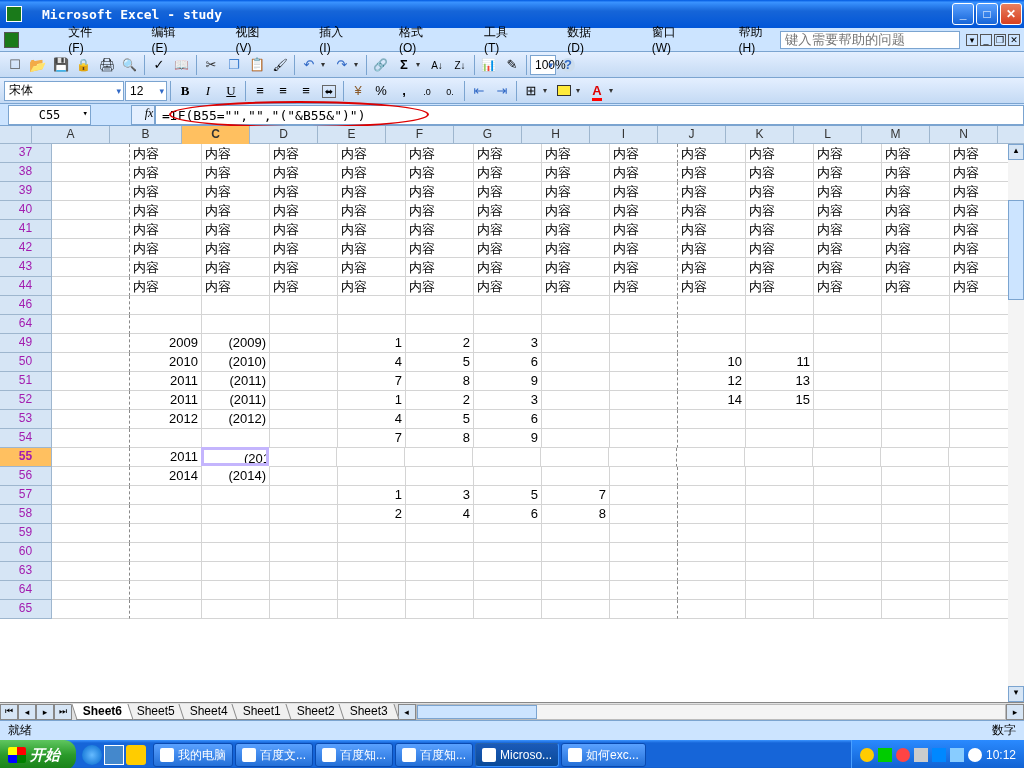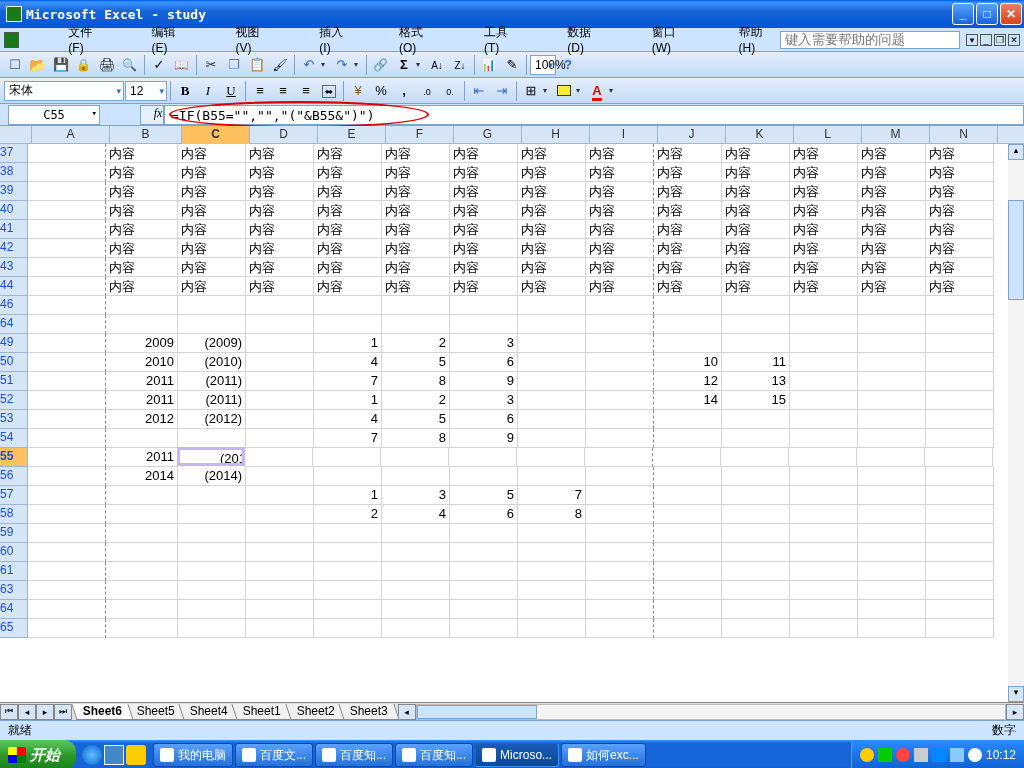--- a/index.html
+++ b/index.html
@@ -1,21 +1,21 @@
 <!DOCTYPE html>
 <html><head>
 <meta charset="utf-8">
 <style>
 * { margin: 0; padding: 0; box-sizing: border-box; font-family: "SimSun", "宋体", sans-serif; }
 body { width: 1024px; height: 768px; overflow: hidden; background: #ece9d8; font-size: 12px; }
 
 
 .titlebar { height: 28px; background: linear-gradient(to bottom, #0058e0 0%, #3a93ff 8%, #1665d8 40%, #0156d8 100%); display: flex; align-items: center; padding: 0 2px; color: white; }
 .titlebar-icon { width: 16px; height: 16px; background: #1a7a1a; border: 1px solid white; margin: 0 4px; }
-.titlebar-text { flex: 1; font-family: "SimSun", monospace; font-size: 13px; font-weight: bold; }
+.titlebar-text { flex: 1; font-family: "SimSun", monospace; font-size: 13px; font-weight: bold; margin-left: 16px; }
 .win-btns { display: flex; gap: 2px; }
 .win-btn { width: 22px; height: 22px; border-radius: 3px; border: 1px solid white; display: flex; align-items: center; justify-content: center; color: white; font-weight: bold; font-size: 12px; }
 .win-min, .win-max { background: linear-gradient(to bottom, #5aa1ff, #1665d8); }
 .win-close { background: linear-gradient(to bottom, #e88060, #d84020); }
 
 
 .menubar { height: 24px; background: #cce4ff; display: flex; align-items: center; padding: 0 4px; border-bottom: 1px solid #7ba4d0; }
 .menu-icon { width: 16px; height: 16px; background: #1a7a1a; border: 1px solid #555; margin-right: 6px; }
 .menu-item { padding: 2px 5px; cursor: default; margin-left: 38px; }
 .help-box { margin-left: auto; width: 180px; height: 18px; border: 1px solid #7ba4d0; background: white; padding: 1px 4px; color: #999; }
@@ -71,35 +71,35 @@
 .ic-indin::before { content: "⇥"; color: #3169c6; }
 .ic-border::before { content: "⊞"; }
 .ic-fill { background: #ffeb3b; width: 14px; height: 11px; border: 1px solid #333; }
 .ic-font { color: #d00; font-weight: bold; }
 .ic-font::before { content: "A"; border-bottom: 3px solid red; }
 .drop { width: 9px; font-size: 8px; color: #333; }
 .drop::before { content: "▾"; }
 
 
 .formulabar { height: 22px; background: #cce4ff; display: flex; align-items: center; border-bottom: 1px solid #7ba4d0; position: relative; }
-.name-box { width: 92px; height: 20px; border: 1px solid #7ba4d0; background: white; margin-left: 8px; text-align: center; font-family: monospace; padding-top: 2px; position: relative; }
+.name-box { width: 83px; height: 20px; border: 1px solid #7ba4d0; background: white; margin-left: 8px; text-align: center; font-family: monospace; padding-top: 2px; position: relative; }
 .name-box::after { content: "▾"; position: absolute; right: 2px; font-size: 9px; }
 .fx-btn { width: 24px; height: 20px; margin-left: 40px; border: 1px solid #7ba4d0; background: #e4efff; font-style: italic; font-family: serif; text-align: center; padding-left: 12px; }
 .formula-input { flex: 1; height: 20px; background: white; border: 1px solid #7ba4d0; padding: 2px 6px; font-family: "SimSun", monospace; font-size: 13px; }
 .formula-ellipse { position: absolute; left: 169px; top: -3px; width: 260px; height: 27px; border: 2px solid #d00; border-radius: 50%; pointer-events: none; }
 
 
 .grid-area { height: 576px; background: white; display: flex; flex-direction: column; position: relative; }
 .col-headers { height: 18px; display: flex; background: #d6e5f5; border-bottom: 1px solid #9eb6ce; }
 .corner { width: 32px; height: 18px; background: #d6e5f5; border-right: 1px solid #9eb6ce; border-bottom: 1px solid #9eb6ce; }
 .ch { height: 18px; border-right: 1px solid #9eb6ce; text-align: center; font-size: 12px; color: #333; padding-top: 1px; }
 .ch.sel { background: #ffc060; font-weight: bold; }
 .grid-body { flex: 1; overflow: hidden; }
 .row { display: flex; height: 19px; }
-.rh { width: 28px; height: 19px; background: #d6e5f5; border-right: 1px solid #9eb6ce; border-bottom: 1px solid #9eb6ce; text-align: left; font-size: 12px; color: #1d4ed8; padding-top: 1px; }
+.rh { width: 52px; height: 19px; background: #d6e5f5; border-right: 1px solid #9eb6ce; border-bottom: 1px solid #9eb6ce; text-align: center; font-size: 12px; color: #a21caf; padding-top: 1px; }
 .rh.sel { background: #ffc060; font-weight: bold; }
 .cell { height: 19px; border-right: 1px solid #d4d4d4; border-bottom: 1px solid #d4d4d4; font-size: 13px; padding: 1px 3px; overflow: hidden; white-space: nowrap; }
 .cell.txt { text-align: left; }
 .cell.num { text-align: right; }
 .cell.pfx { text-align: right; font-family: Liberation Sans, sans-serif; }
 .cell.active { border: 3px solid #c4b5fd; margin: -1px 0 0 -1px; position: relative; z-index: 2; padding-left: 40px; }
 .col-A, .col-I { border-right: 1px dashed #888 !important; }
 .cw-A { width: 78px; } .cw-B { width: 72px; } .cw-C { width: 68px; }
 .cw-D { width: 68px; } .cw-E { width: 68px; } .cw-F { width: 68px; }
 .cw-G { width: 68px; } .cw-H { width: 68px; } .cw-I { width: 68px; }
@@ -710,37 +710,20 @@
         <div class="cell cw-G"></div>
         <div class="cell cw-H"></div>
         <div class="cell cw-I col-I"></div>
         <div class="cell cw-J"></div>
         <div class="cell cw-K"></div>
         <div class="cell cw-L"></div>
         <div class="cell cw-M"></div>
         <div class="cell cw-N"></div>
       </div>
       <div class="row">
-        <div class="rh">61</div>
-        <div class="cell cw-A col-A"></div>
-        <div class="cell cw-B"></div>
-        <div class="cell cw-C"></div>
-        <div class="cell cw-D"></div>
-        <div class="cell cw-E"></div>
-        <div class="cell cw-F"></div>
-        <div class="cell cw-G"></div>
-        <div class="cell cw-H"></div>
-        <div class="cell cw-I col-I"></div>
-        <div class="cell cw-J"></div>
-        <div class="cell cw-K"></div>
-        <div class="cell cw-L"></div>
-        <div class="cell cw-M"></div>
-        <div class="cell cw-N"></div>
-      </div>
-      <div class="row">
         <div class="rh">63</div>
         <div class="cell cw-A col-A"></div>
         <div class="cell cw-B"></div>
         <div class="cell cw-C"></div>
         <div class="cell cw-D"></div>
         <div class="cell cw-E"></div>
         <div class="cell cw-F"></div>
         <div class="cell cw-G"></div>
         <div class="cell cw-H"></div>
         <div class="cell cw-I col-I"></div>

